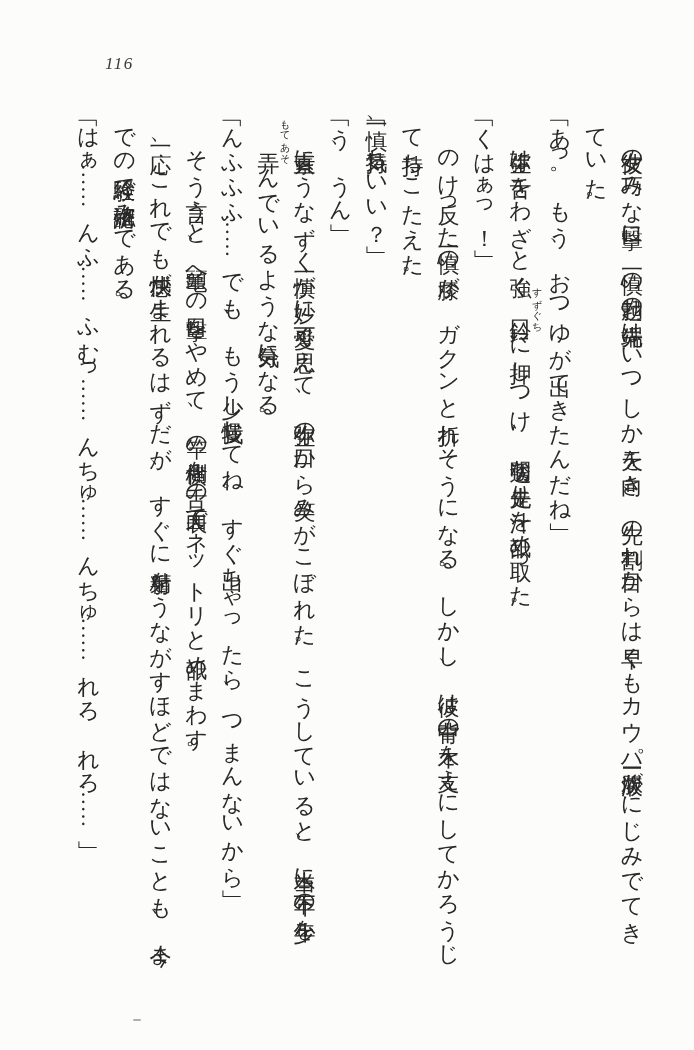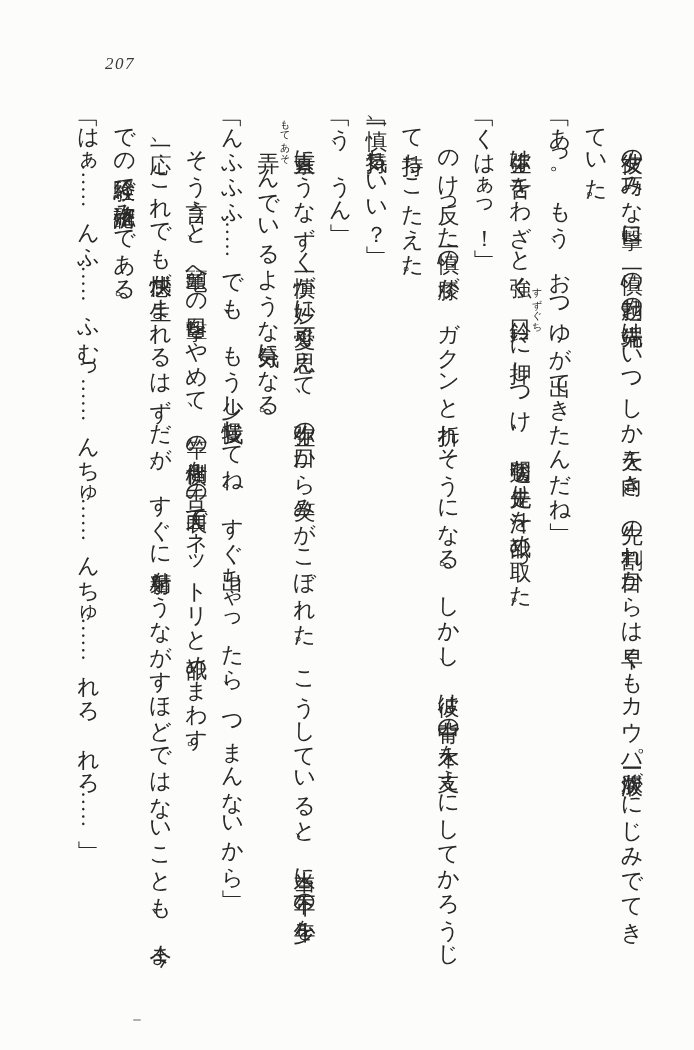--- a/index.html
+++ b/index.html
@@ -63,21 +63,21 @@
     height: 2px;
     background: #b2b0ae;
     border-radius: 1px;
   }
 </style>
 </head>
 <body>
 
 <div class="page">
 
-  <div class="page-number">207</div>
+  <div class="page-number">116</div>
 
   <div class="text-block">
       <p class="indent">彼女の巧みな口撃に、慎一の勃起の先端はいつしか天を向き、先の割れ目からは早くもカウパー腺液がにじみでてきていた。</p>
       <p>「あっ。もう、おつゆが出てきたんだね」</p>
       <p class="indent">弥生は舌をわざと強く<ruby>鈴口<rt>すずぐち</rt></ruby>に押しつけ、透明な先走り汁を舐め取った。</p>
       <p>「くはぁっ！」</p>
       <p class="indent">のけ反った慎一の膝が、ガクンと折れそうになる。しかし、彼は背中の木を支えにしてかろうじて持ちこたえた。</p>
       <p>「慎一、気持ちいい？」</p>
       <p>「う、うん」</p>
       <p class="indent">素直にうなずく慎一が妙に可愛く思えて、弥生の口から笑みがこぼれた。こうしていると、本当に年下の少年を<ruby>弄<rt>もてあそ</rt></ruby>んでいるような気分になる。</p>

